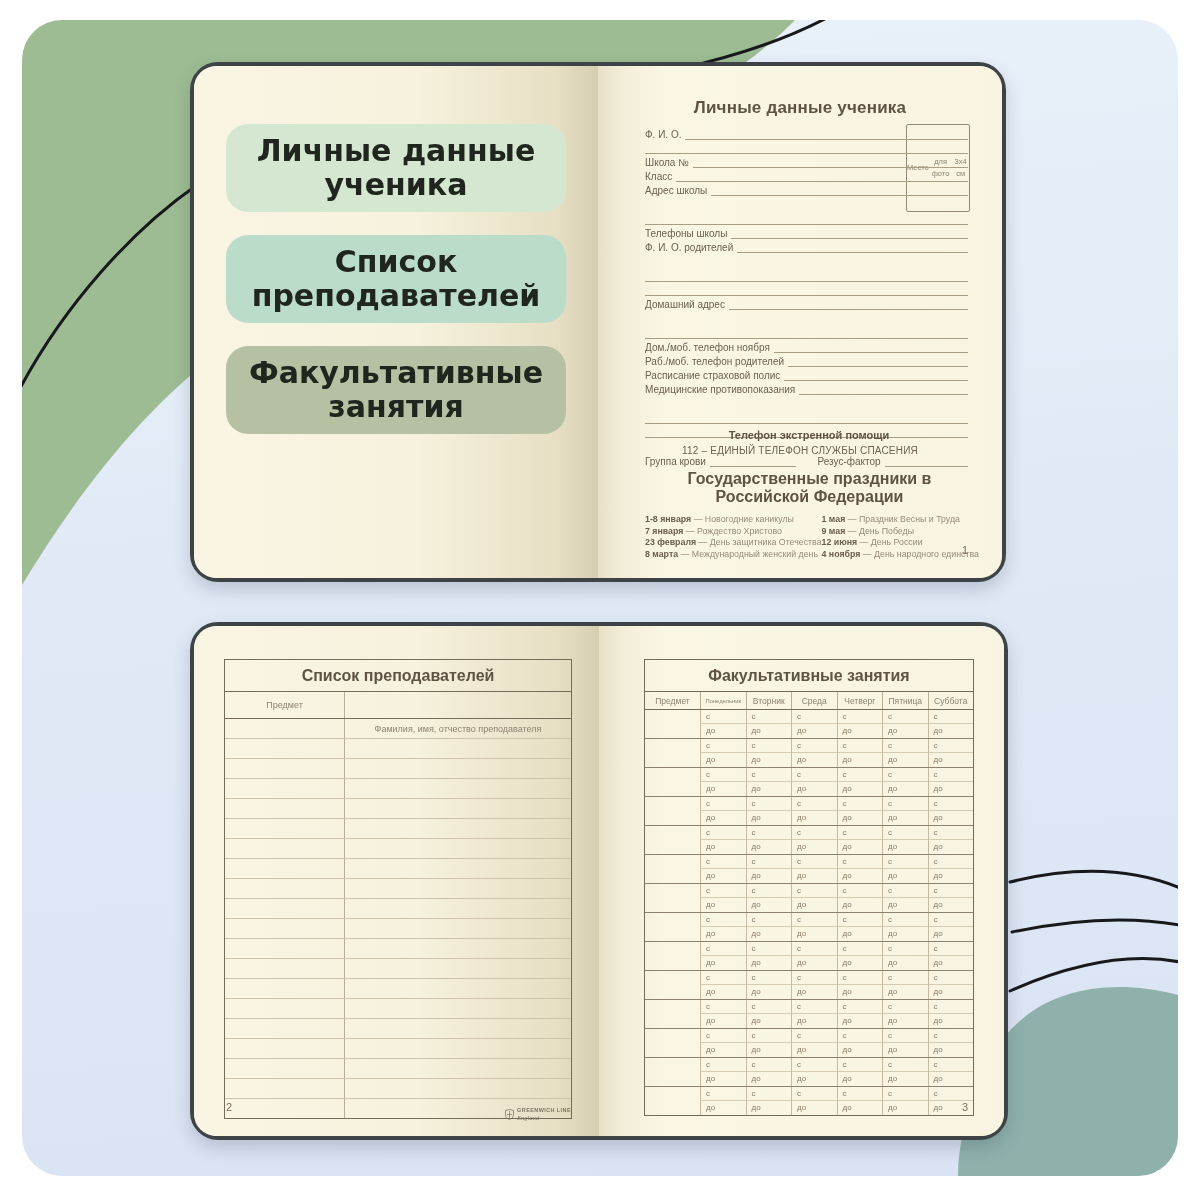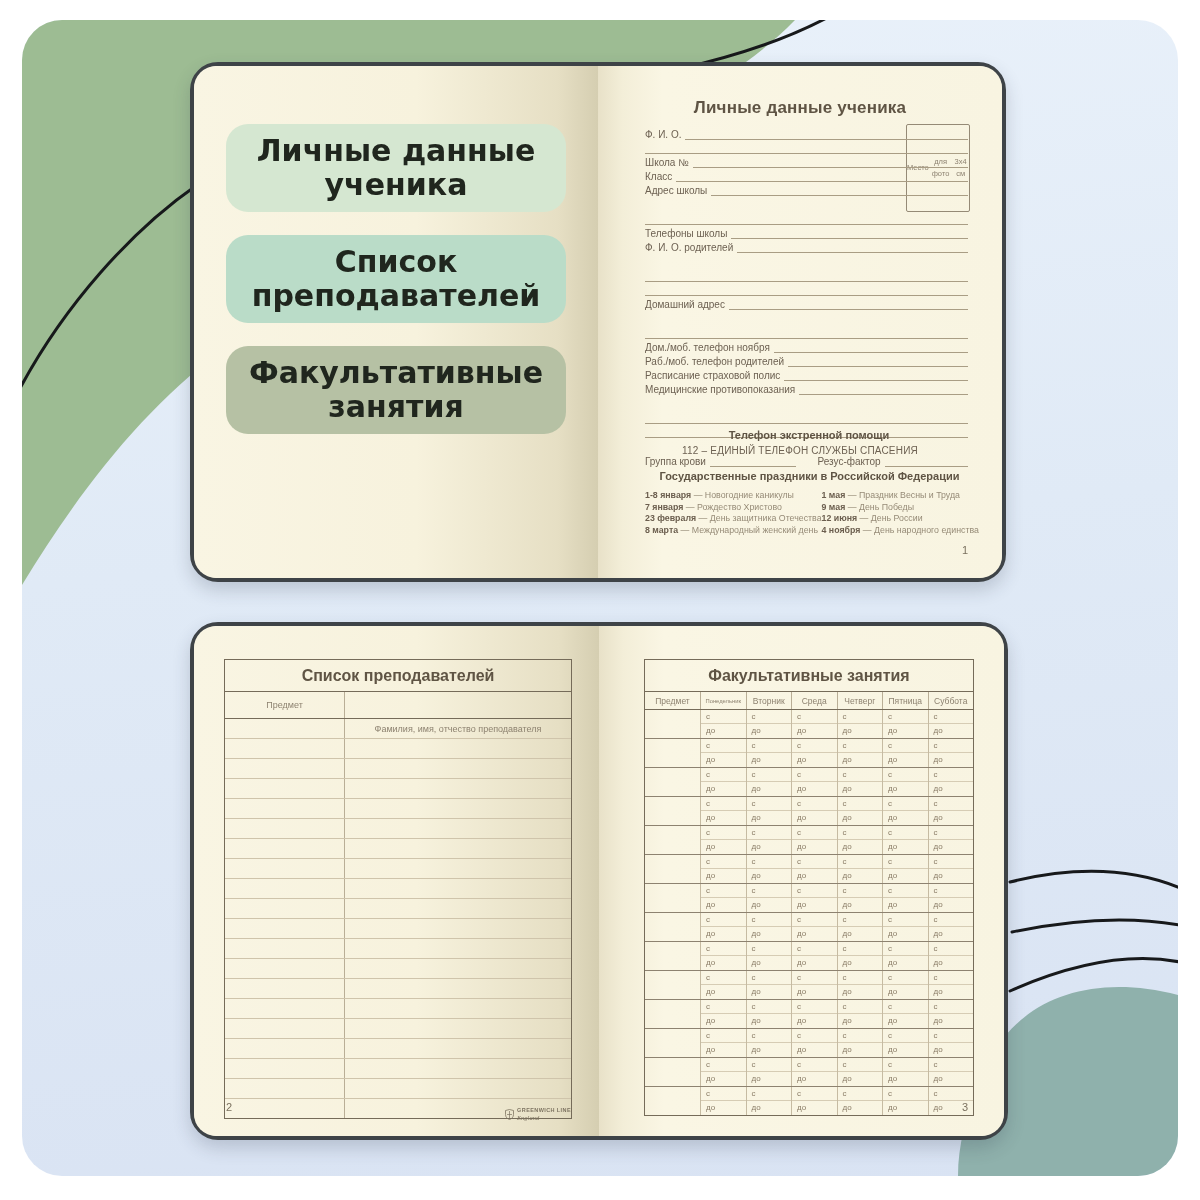--- a/index.html
+++ b/index.html
@@ -34,21 +34,21 @@
   .frow.gap{margin-top:15px;}
   .frow .lbl{font-size:10px;color:#6d6152;white-space:nowrap;padding-right:4px;line-height:11px;}
   .frow .line{flex:1;border-bottom:1px solid #a99d84;height:100%;}
   .frow.short{}
   .frow .half{flex:1;display:flex;align-items:flex-end;height:100%;}
   .frow .half+.half{margin-left:22px;}
   .emergency{position:absolute;top:363px;left:0;right:0;text-align:center;color:#5f5444;}
   .em1{font-size:11px;font-weight:700;margin-bottom:4px;padding-left:18px;}
   .em2{font-size:10px;color:#6d6152;letter-spacing:.2px;}
   .holidays{position:absolute;top:404px;left:47px;right:28px;}
-  .hol-title{text-align:center;font-weight:700;font-size:11px;color:#5f5444;margin-bottom:8px;}
+  .hol-title{text-align:center;font-weight:700;font-size:16px;color:#5f5444;margin-bottom:8px;}
   .hol-cols{display:flex;}
   .hol-col1{flex:1.18;}
   .hol-col2{flex:1;}
   .hol-row{font-size:8.8px;line-height:11.5px;white-space:nowrap;}
   .hd{font-weight:700;color:#6b5e4e;}
   .hn{color:#968b77;}
   .pgnum{position:absolute;font-size:11px;color:#7a705e;}
   
   .ttable{position:absolute;left:30px;top:33px;width:348px;box-sizing:border-box;
     border:1.5px solid #756b59;}

